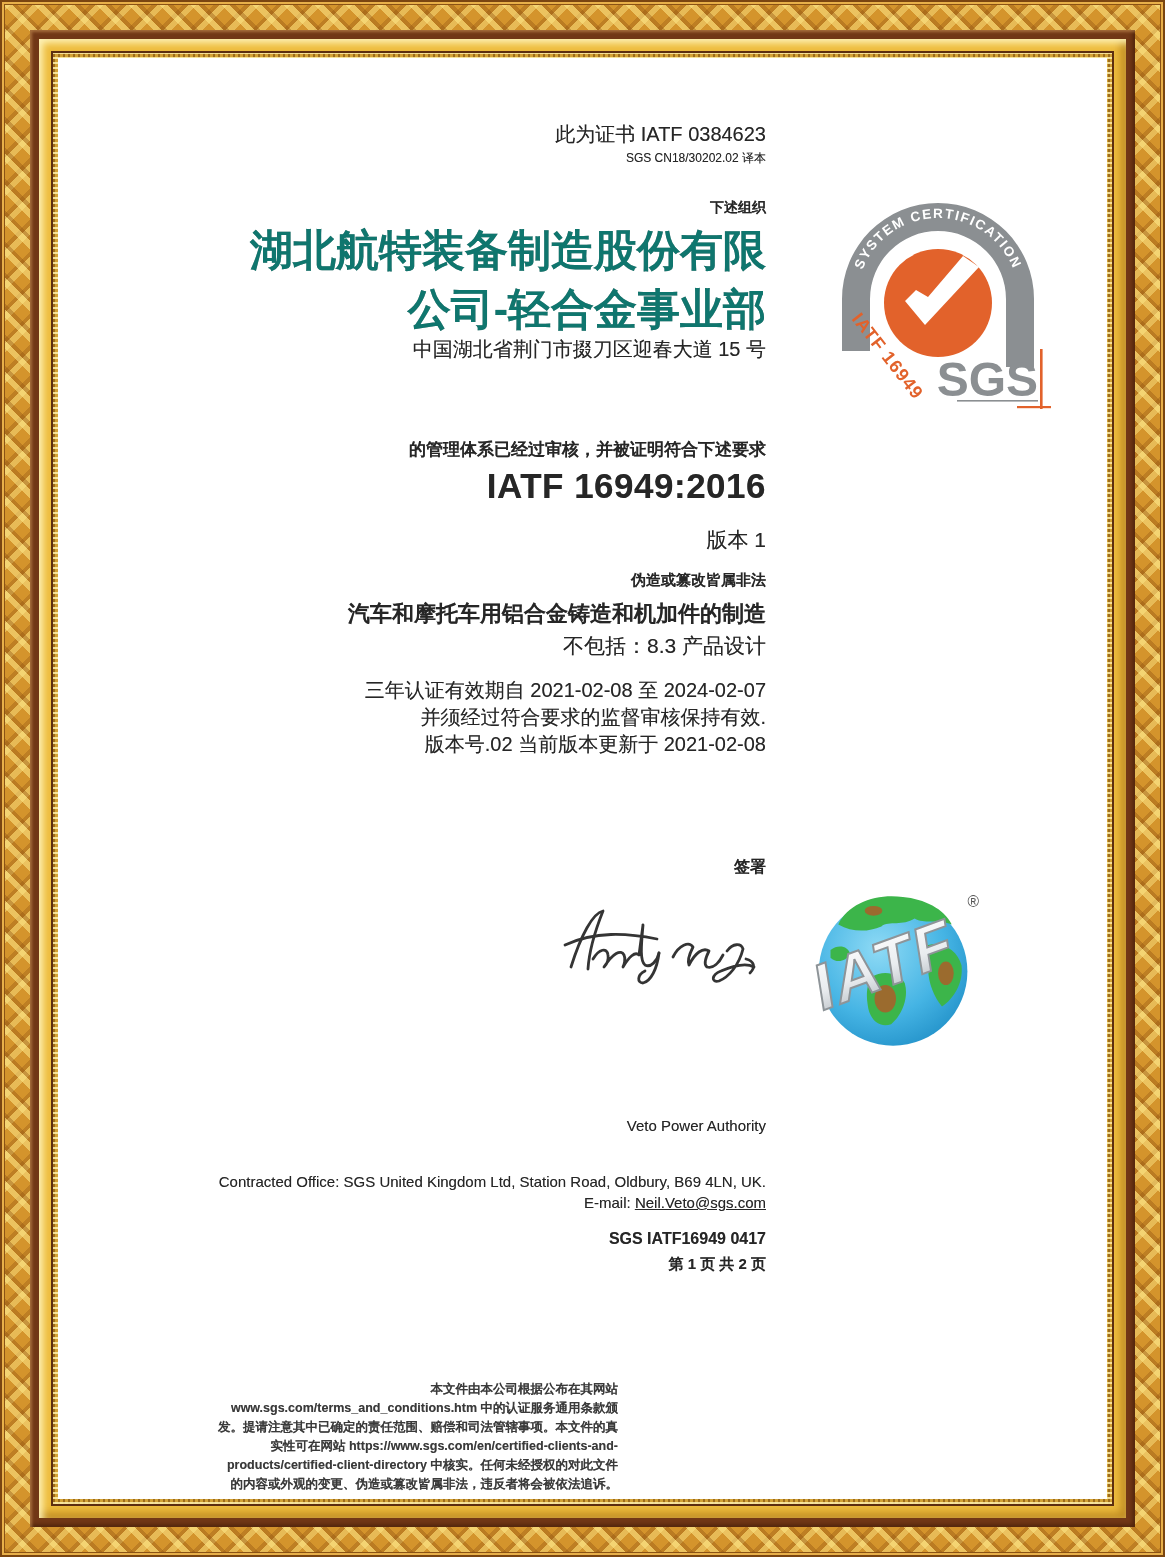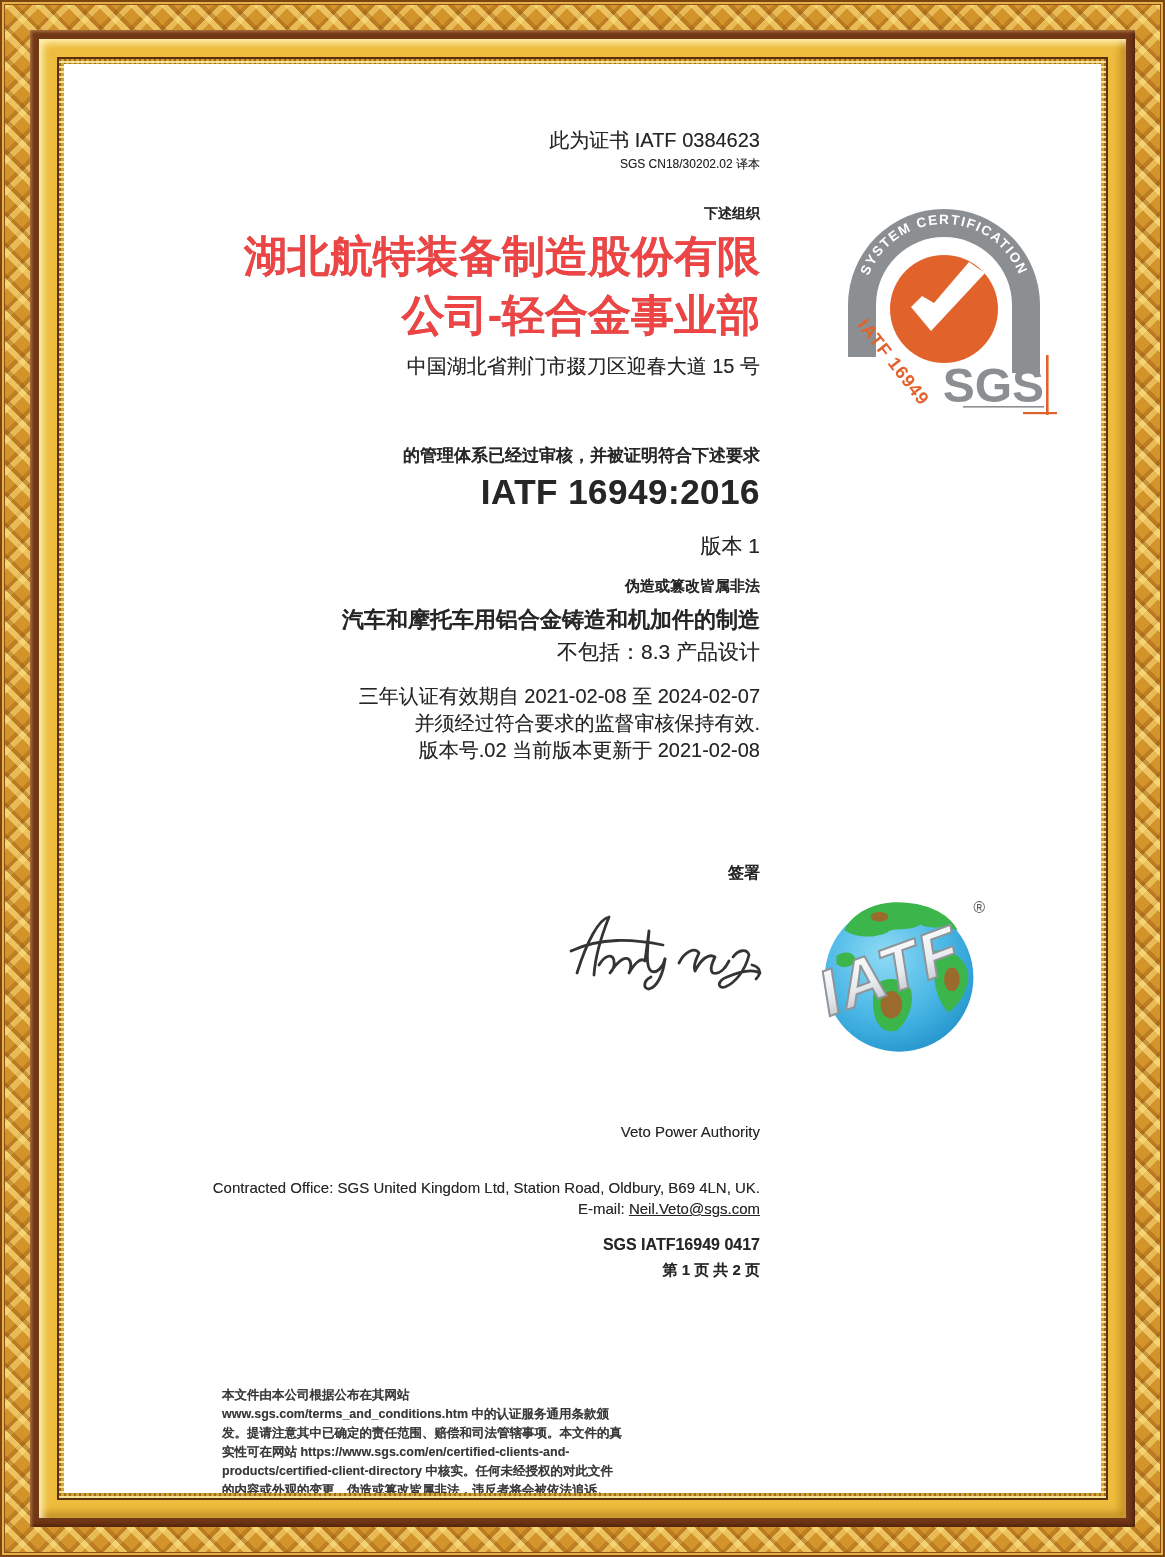--- a/index.html
+++ b/index.html
@@ -17,21 +17,21 @@
     box-shadow: inset 0 0 0 2px #7a4511, inset 0 0 0 4px #e8b04a, inset 0 0 0 5px #8a5215;
   }
   .frame-bevel{
     width:100%; height:100%;
     padding:9px;
     background:#713716;
     box-shadow: inset 2px 2px 3px rgba(255,200,120,.40), inset -2px -2px 4px rgba(50,20,4,.6);
   }
   .frame-gold{
     width:100%; height:100%;
-    padding:18px;
+    padding:12px;
     background:#eebd3e;
     box-shadow: inset 4px 4px 7px rgba(255,246,190,.95), inset -5px -5px 8px rgba(150,95,10,.55);
   }
   .frame-line{
     width:100%; height:100%;
     padding:2px;
     background:#5c2e10;
   }
   .frame-bead{
     width:100%; height:100%;
@@ -53,39 +53,39 @@
     position:absolute;
     color:#262626;
     white-space:nowrap;
     text-shadow:0 0 .5px rgba(40,40,40,.45);
   }
   .ra{ right:341px; text-align:right; }
 
   .cert-ref1{ top:63px;  font-size:20px; }
   .cert-ref2{ top:92px;  font-size:12px; }
   .org-intro{ top:141px; font-size:14px; font-weight:bold; }
-  .company{   top:163px; font-size:43px; font-weight:bold; line-height:59px; color:#ef4444; }
-  .address{   top:289px; font-size:20px; }
+  .company{   top:163px; font-size:43px; font-weight:bold; line-height:59px; color:#0f766e; }
+  .address{   top:278px; font-size:20px; }
   .audit{     top:380px; font-size:17px; font-weight:bold; }
   .standard{  top:408px; font-size:35px; font-weight:bold; letter-spacing:.5px; }
   .edition{   top:468px; font-size:21px; }
   .scope-intro{ top:513px; font-size:15px; font-weight:bold; }
   .scope{     top:541px; font-size:22px; font-weight:bold; }
   .exclusion{ top:574px; font-size:21px; }
   .validity{  top:619px; font-size:20px; line-height:27px; }
   .sign-label{ top:799px; font-size:16px; font-weight:bold;text-align:center; }
   .authority{ top:1059px; font-size:15px;margin-left:40px; }
   .office{    top:1113px; font-size:15px; line-height:21px; }
   .office .u{ text-decoration:underline; }
   .doc-code{  top:1172px; font-size:16px; font-weight:bold; }
   .page-info{ top:1197px; font-size:15px; font-weight:bold; }
   .fine-print{
     top:1322px; left:158px; width:402px;
     font-size:12.5px; line-height:1.52;
-    text-align:left; white-space:normal;
+    text-align:right; white-space:normal;
     overflow-wrap:anywhere;
     font-weight:bold; color:#3a3a3a;
   }
 
   .sgs-mark{ position:absolute; left:781px; top:140px; width:212px; height:212px; }
   .globe-mark{ position:absolute; left:751px; top:823px; width:176px; height:172px; }
   .signature{ position:absolute; left:503px; top:843px; width:202px; height:88px; }
 </style>
 </head>
 <body>

